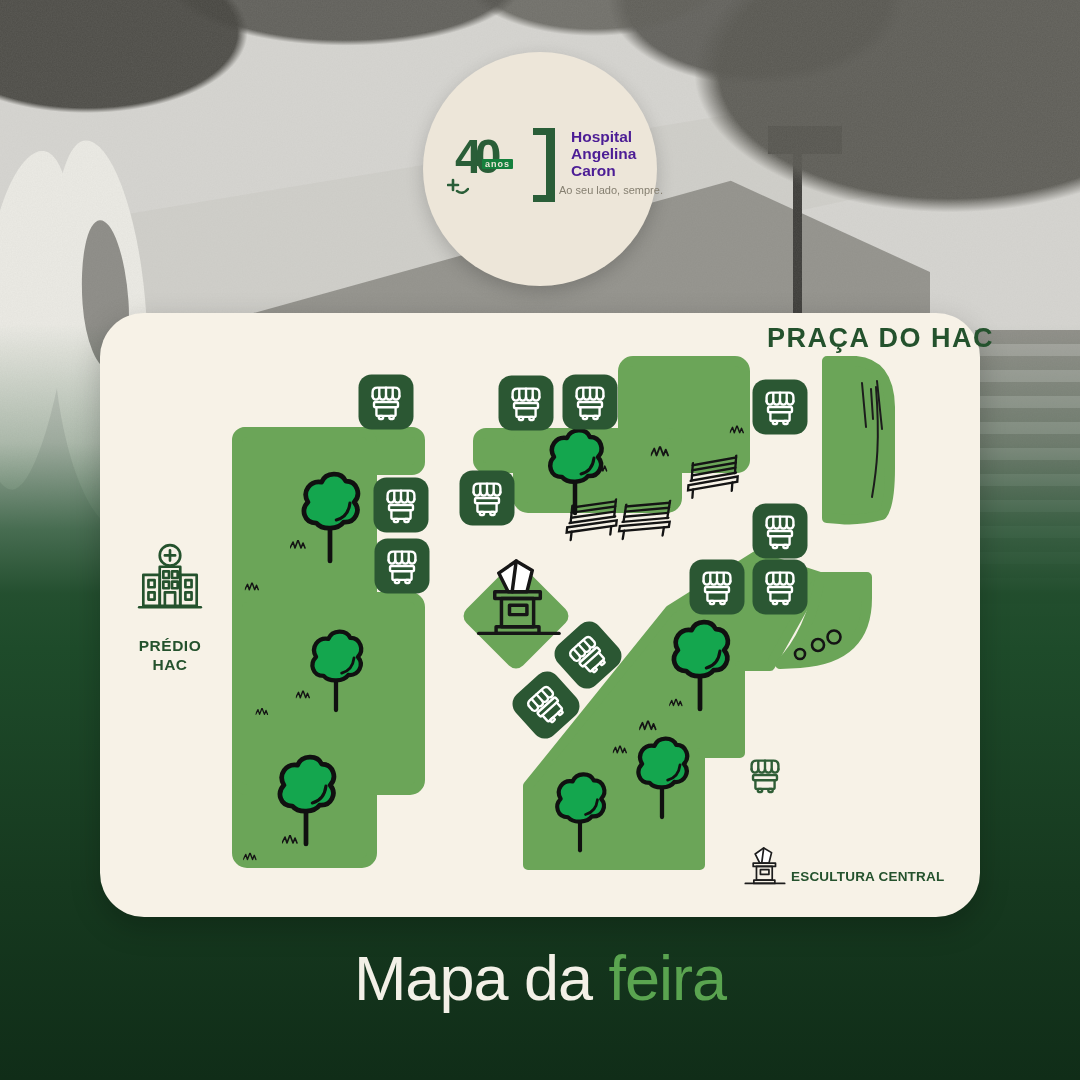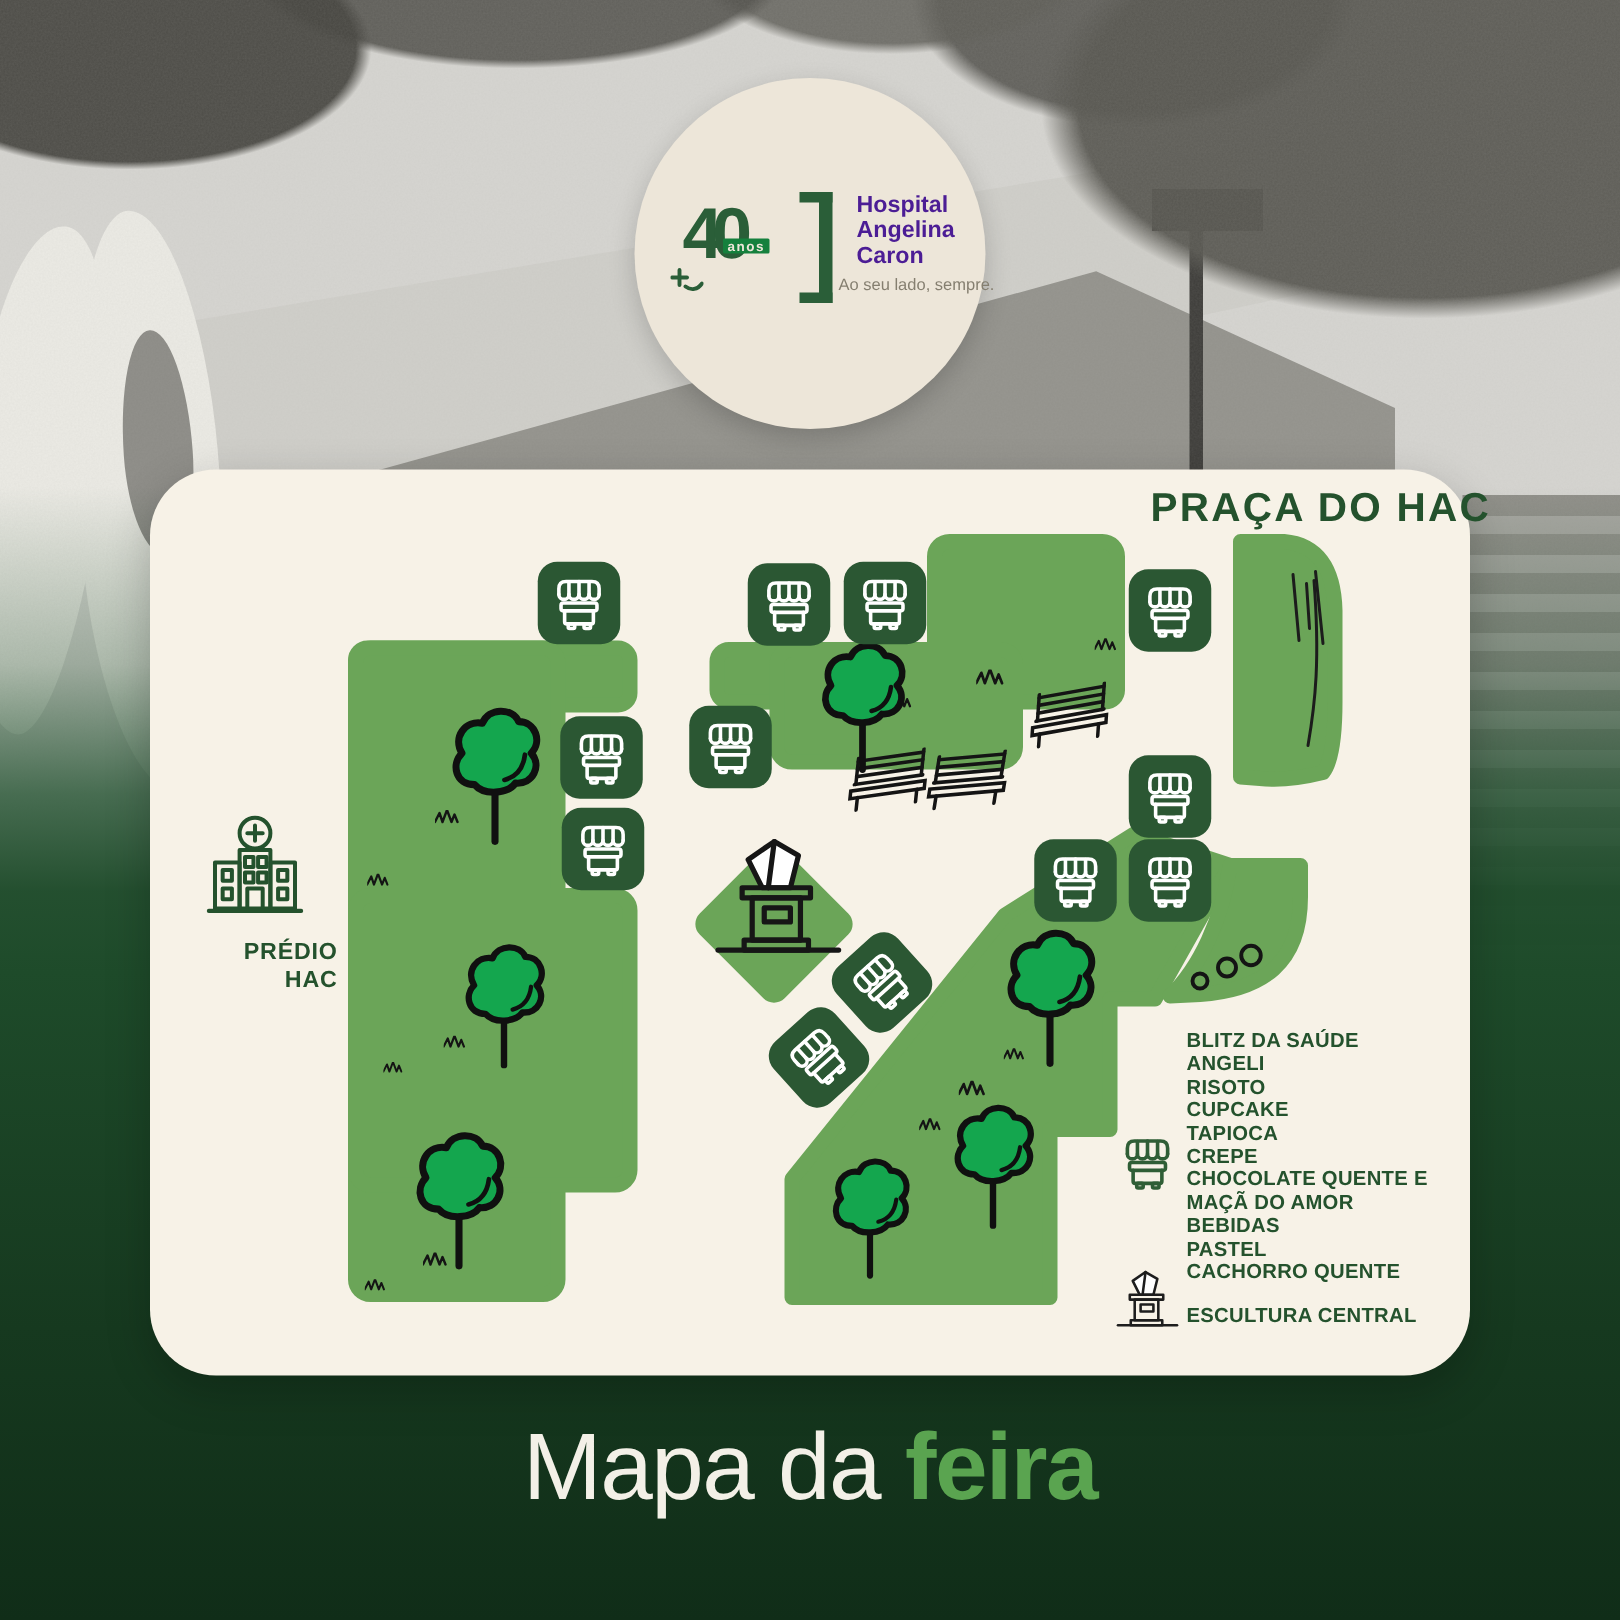--- a/index.html
+++ b/index.html
@@ -56,35 +56,35 @@
   
   .card{position:absolute;left:100px;top:313px;width:880px;height:604px;border-radius:44px;
     background:var(--card-bg,#F7F2E7);box-shadow:0 10px 30px rgba(0,0,0,.22);}
   .card-title{position:absolute;left:14px;top:10px;width:100%;text-align:right;
     font-size:27px;font-weight:800;letter-spacing:1.5px;color:var(--ink-green,#24522D);}
   .map-svg{position:absolute;left:0;top:0;width:1080px;height:1080px;pointer-events:none;}
   .area{fill:var(--area-green,#6BA558);stroke:var(--area-green,#6BA558);stroke-width:10;stroke-linejoin:round;}
   .area-line{fill:none;stroke:#1c1c1c;stroke-width:2;stroke-linecap:round;}
   
   .predio{position:absolute;left:115px;top:542px;width:110px;text-align:center;color:var(--ink-green,#24522D);}
-  .predio-label{margin-top:6px;font-size:15.5px;font-weight:800;letter-spacing:.5px;line-height:19px;text-align:right;}
+  .predio-label{margin-top:18px;font-size:15.5px;font-weight:800;letter-spacing:.5px;line-height:19px;}
   
   .legend{position:absolute;left:742px;top:686px;width:230px;}
   .legend-items{margin-left:49px;width:181px;}
   .legend-item{font-size:13.5px;font-weight:800;letter-spacing:.2px;line-height:15.4px;
     color:var(--ink-green,#24522D);}
   .legend-stall-icon{position:absolute;left:0;top:66px;color:#2F5E36;}
   .legend-sculpt-icon{position:absolute;left:2px;top:160px;color:#1d1d1d;}
   .legend-sculpt-label{position:absolute;left:49px;top:183px;font-size:13.5px;font-weight:700;
     letter-spacing:.2px;color:var(--ink-green,#24522D);}
   
   .footer-title{position:absolute;left:0;top:942px;width:100%;text-align:center;
     font-size:63px;letter-spacing:-1px;}
   .footer-title .light{font-weight:300;color:#F3F0E7;}
-  .footer-title .strong{font-weight:700;color:var(--feira-green,#5AA450);}
+  .footer-title .strong{font-weight:400;color:var(--feira-green,#5AA450);}
 </style>
 </head>
 <body>
 
 <div class="stage">
 
   <div class="photo">
     <div class="sky"></div>
     <div class="roof-light"></div>
     <div class="roof-dark"></div>
@@ -284,32 +284,20 @@
     <div class="predio-label">
       <div>PRÉDIO</div>
       <div>HAC</div>
     </div>
   </div>
 
   <div class="legend">
     <svg class="legend-stall-icon" width="46" height="46">
       <use href="#stall-sym" width="46" height="46"></use>
     </svg>
-    <div class="legend-items" id="legend-list">
-        <div class="legend-item">BLITZ DA SAÚDE</div>
-        <div class="legend-item">ANGELI</div>
-        <div class="legend-item">RISOTO</div>
-        <div class="legend-item">CUPCAKE</div>
-        <div class="legend-item">TAPIOCA</div>
-        <div class="legend-item">CREPE</div>
-        <div class="legend-item">CHOCOLATE QUENTE E MAÇÃ DO AMOR</div>
-        <div class="legend-item">BEBIDAS</div>
-        <div class="legend-item">PASTEL</div>
-        <div class="legend-item">CACHORRO QUENTE</div>
-      </div>
     <svg class="legend-sculpt-icon" width="42" height="50" viewBox="0 0 64 76">
       <use href="#sculpt-sym" width="64" height="76"></use>
     </svg>
     <div class="legend-sculpt-label">ESCULTURA CENTRAL</div>
   </div>
 
   <div class="badge">
     <div class="logo40">
       <span class="digits">40</span>
       <div class="bracket"></div>

